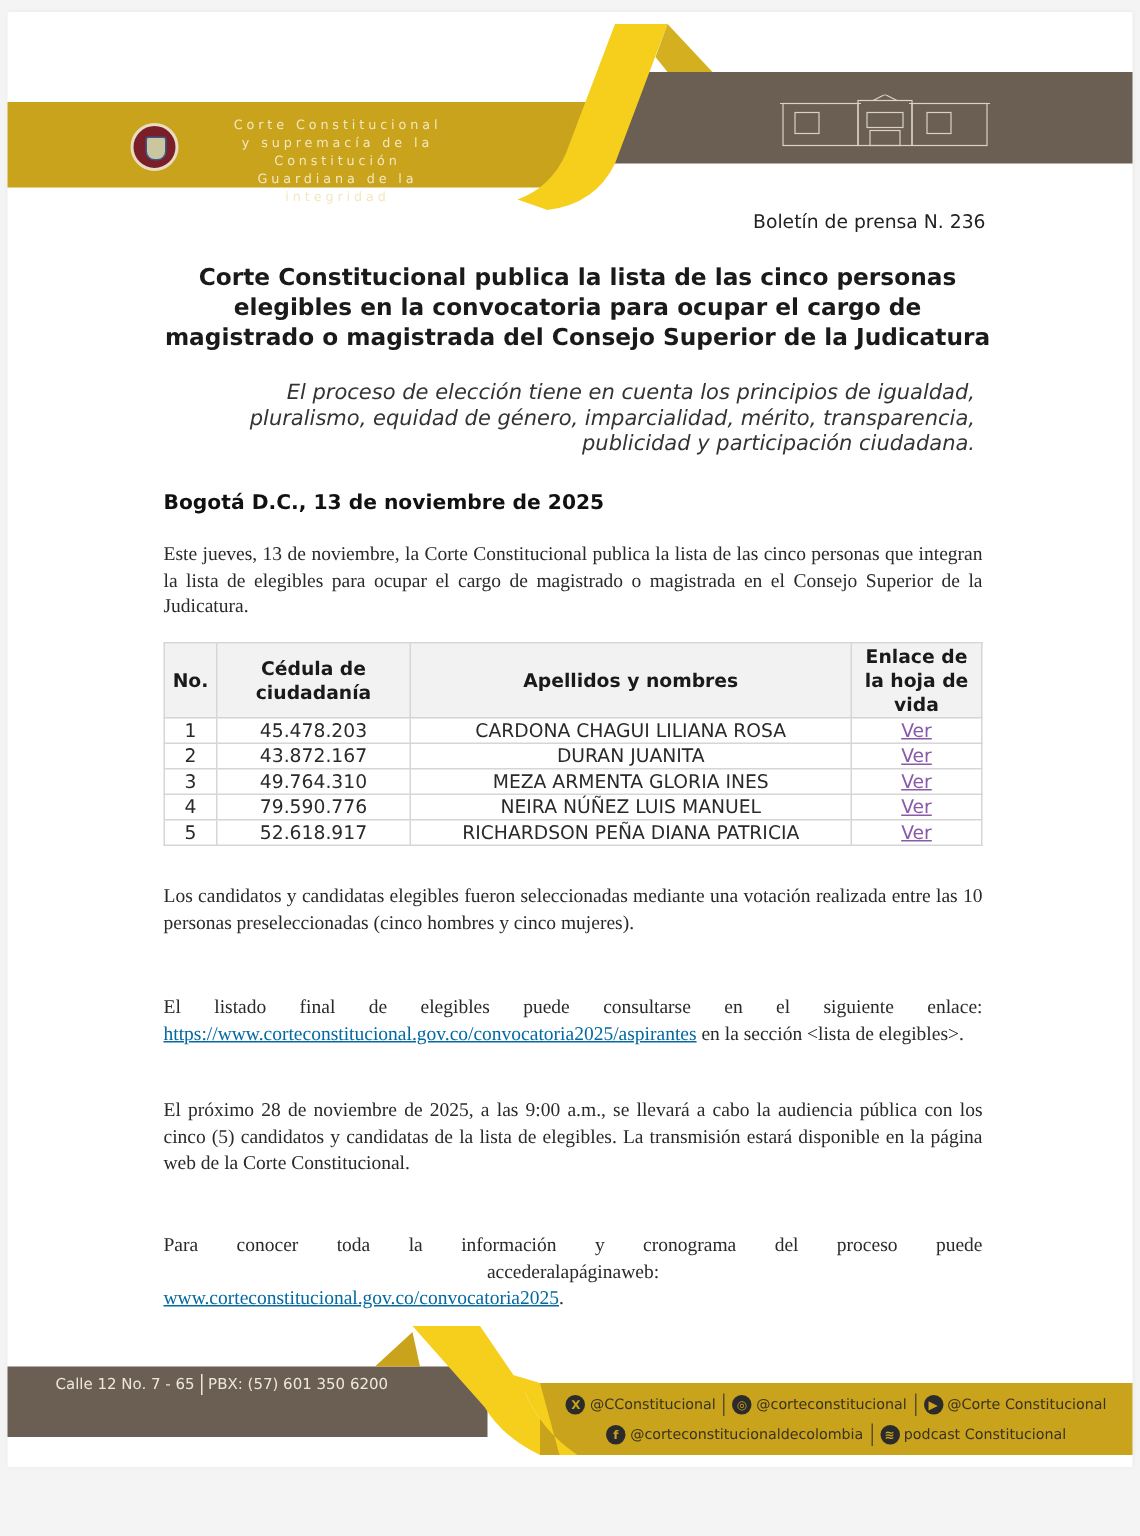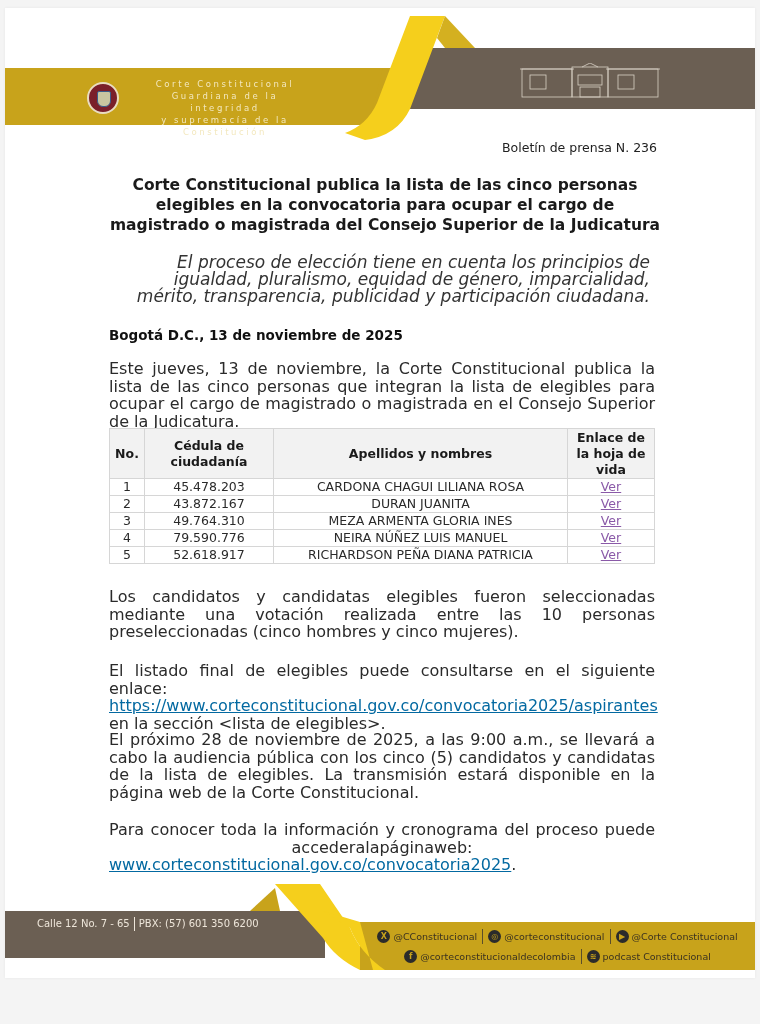--- a/index.html
+++ b/index.html
@@ -39,28 +39,28 @@
   
   .bulletin-no {
     position: absolute; right: 98px; top: 132px; font-size: 12.5px; color: #222;
   }
   .headline {
     position: absolute; left: 100px; width: 560px; top: 167px; text-align: center;
     font-size: 15.5px; font-weight: bold; line-height: 20px; color: #1a1a1a;
   }
   .subtitle {
     position: absolute; right: 105px; width: 520px; top: 246px; text-align: right;
-    font-style: italic; font-size: 17px; line-height: 17px; color: #333;
+    font-style: italic; font-size: 14px; line-height: 17px; color: #333;
   }
   .dateline {
     position: absolute; left: 104px; top: 319px; font-weight: bold; font-size: 13.5px; color: #111;
   }
   .para {
     position: absolute; left: 104px; width: 546px; text-align: justify;
-    font-size: 16px; line-height: 17.5px; color: #2a2a2a;
+    font-size: 13px; line-height: 17.5px; color: #2a2a2a; font-family: Liberation Serif, serif;
   }
   .para a { color: #0369a1; text-decoration: underline; }
   .p1 { top: 352px; }
   .p2 { top: 580px; }
   .p3 { top: 654px; }
   .p4 { top: 723px; }
   .p5 { top: 813px; }
   .p5 .spread { display: flex; justify-content: center; }
   
   table.cands {
@@ -105,22 +105,22 @@
   <div class="gold-band"></div>
   <div class="brown-band"></div>
   <svg class="ribbon" width="750" height="140">
     <polygon points="363,117 378,60 395,60 392,101 380,117" fill="#c8a31b"></polygon>
     <path d="M 440,8 L 405,8 L 372,95 Q 362,117 340,125 L 360,132 Q 392,128 405,101 Z" fill="#f5cf1c"></path>
     <polygon points="440,8 470,40 440,40 432,30" fill="#d4b020"></polygon>
   </svg>
   <div class="seal"></div>
   <div class="motto">
     <div>Corte Constitucional</div>
+    <div>y supremacía de la Constitución</div>
     <div>Guardiana de la integridad</div>
-    <div>y supremacía de la Constitución</div>
   </div>
   <svg class="building" width="140" height="36">
     <g fill="none" stroke="#d9d2c6" stroke-width="0.8">
       <rect x="2" y="6" width="50" height="28"></rect>
       <rect x="88" y="6" width="50" height="28"></rect>
       <rect x="52" y="4" width="36" height="30"></rect>
       <polyline points="62,4 70,0 78,4"></polyline>
       <rect x="10" y="12" width="16" height="14"></rect>
       <rect x="98" y="12" width="16" height="14"></rect>
       <rect x="58" y="12" width="24" height="10"></rect>

